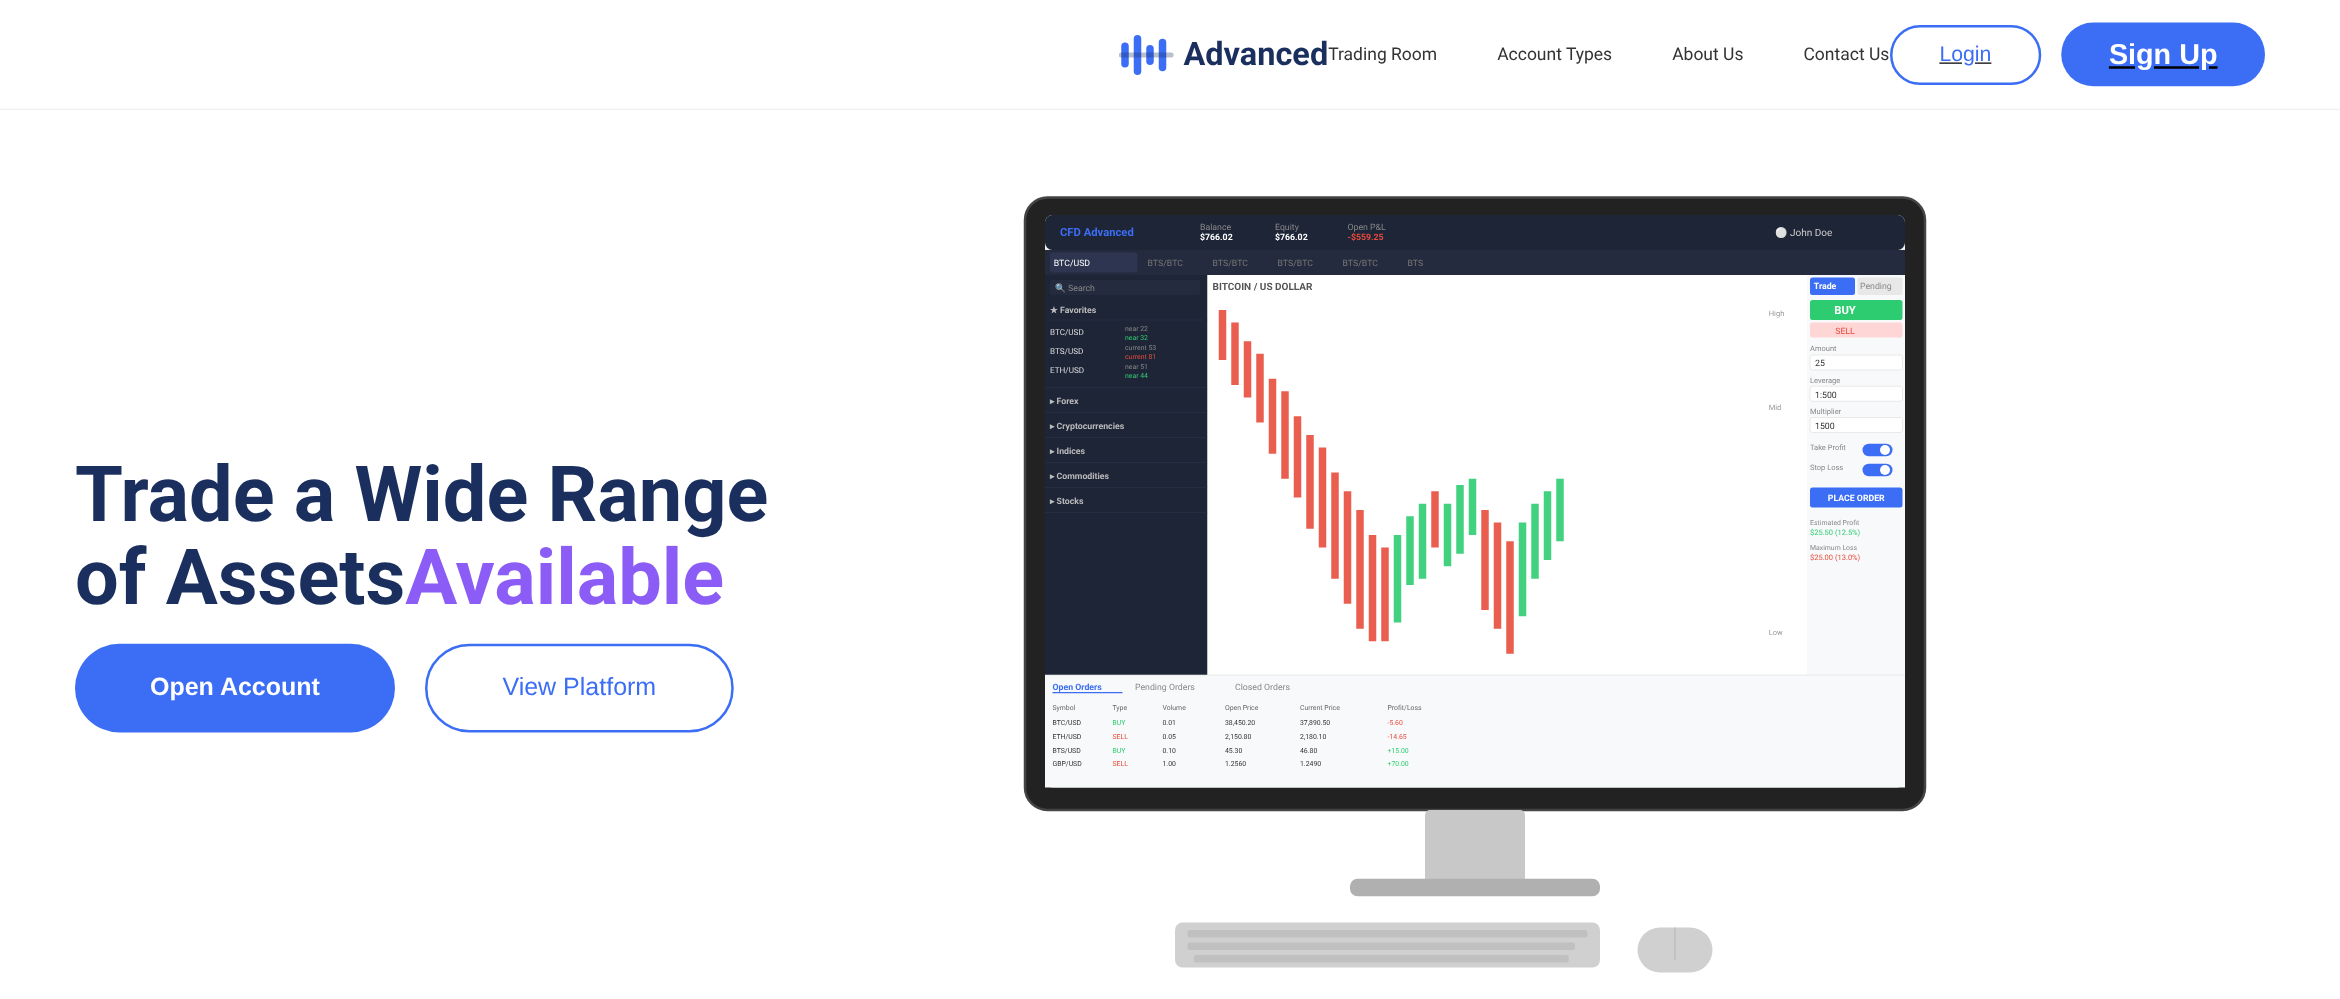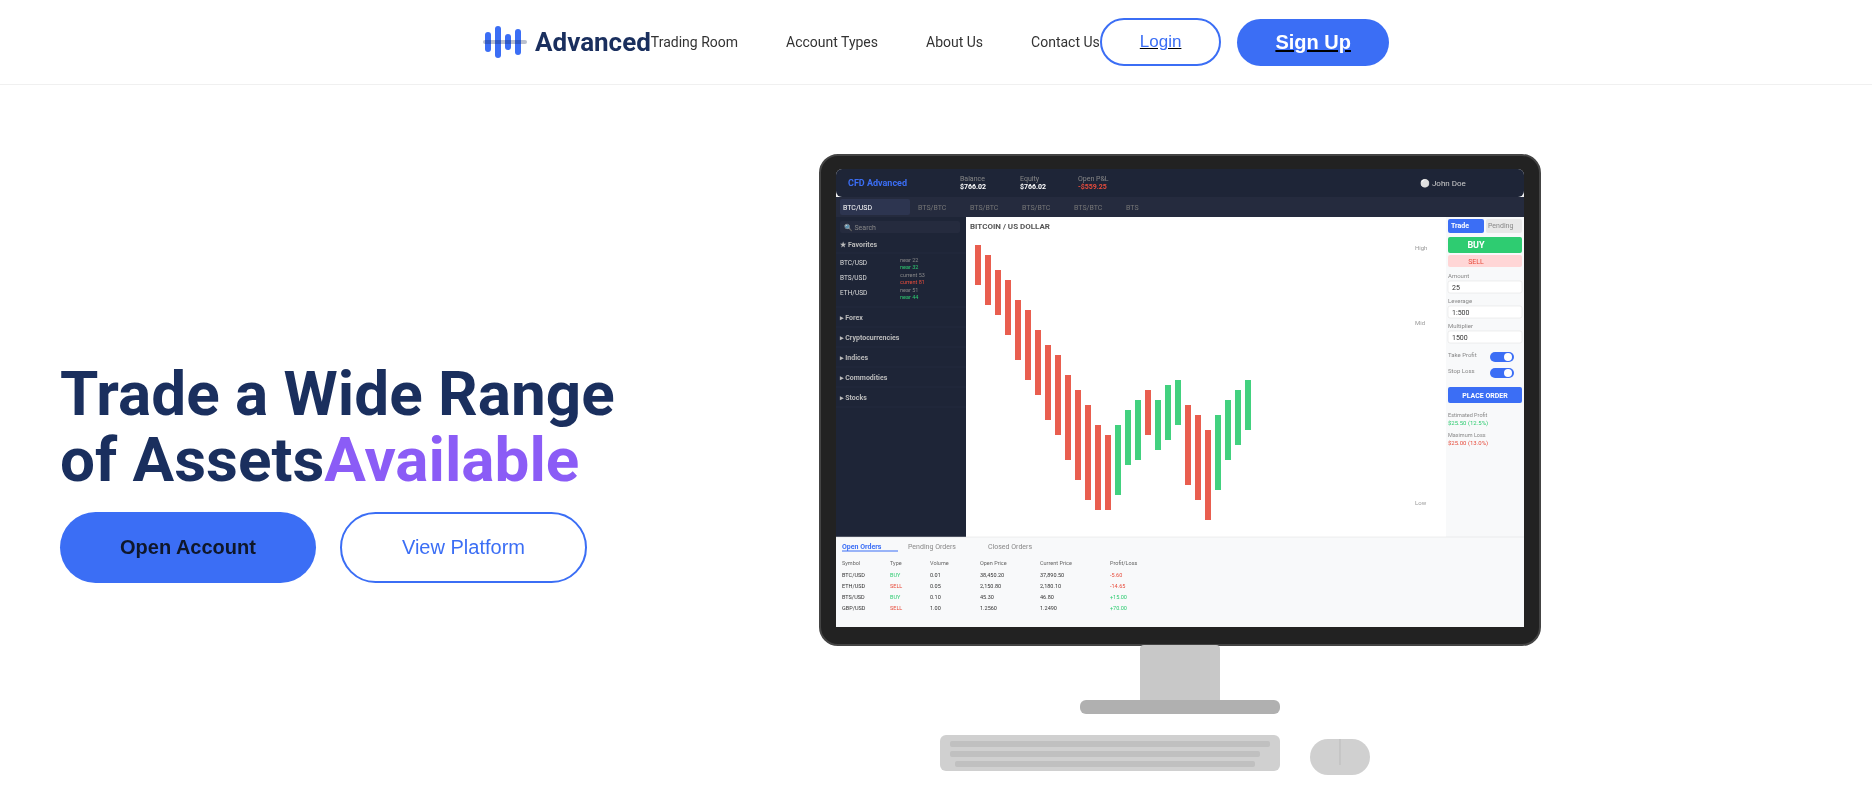--- a/index.html
+++ b/index.html
@@ -8,21 +8,21 @@
       background: #fff;
       width: 1872px;
       min-height: 799px;
       overflow-x: hidden;
     }
 
     
     header {
       display: flex;
       align-items: center;
-      justify-content: center;
+      justify-content: flex-end;
       padding: 18px 60px;
       background: #fff;
       border-bottom: 1px solid #f0f0f0;
     }
 
     .logo {
       display: flex;
       align-items: center;
       gap: 8px;
     }
@@ -74,21 +74,21 @@
       font-weight: 500;
       cursor: pointer;
     }
 
     .btn-signup {
       padding: 12px 38px;
       border: none;
       border-radius: 50px;
       background: #3b6ef5;
       color: #fff;
-      font-size: 20px;
+      font-size: 23px;
       font-weight: 600;
       cursor: pointer;
     }
 
     
     .hero {
       display: flex;
       align-items: center;
       padding: 60px 60px 40px 60px;
       min-height: 700px;
@@ -125,21 +125,21 @@
       display: flex;
       gap: 24px;
       align-items: center;
     }
 
     .btn-open-account {
       padding: 24px 60px;
       border: none;
       border-radius: 50px;
       background: #3b6ef5;
-      color: #0f172a;
+      color: #ffffff;
       font-size: 20px;
       font-weight: 600;
       cursor: pointer;
       white-space: nowrap;
     }
 
     .btn-view-platform {
       padding: 22px 60px;
       border: 2px solid #3b6ef5;
       border-radius: 50px;

